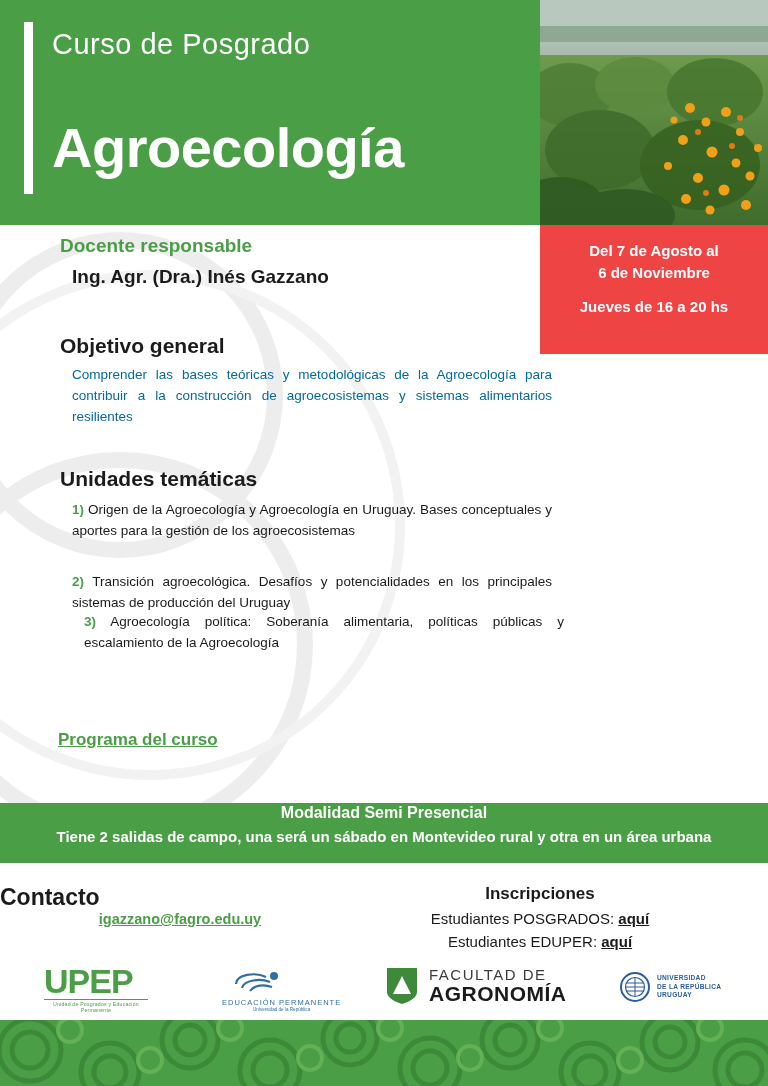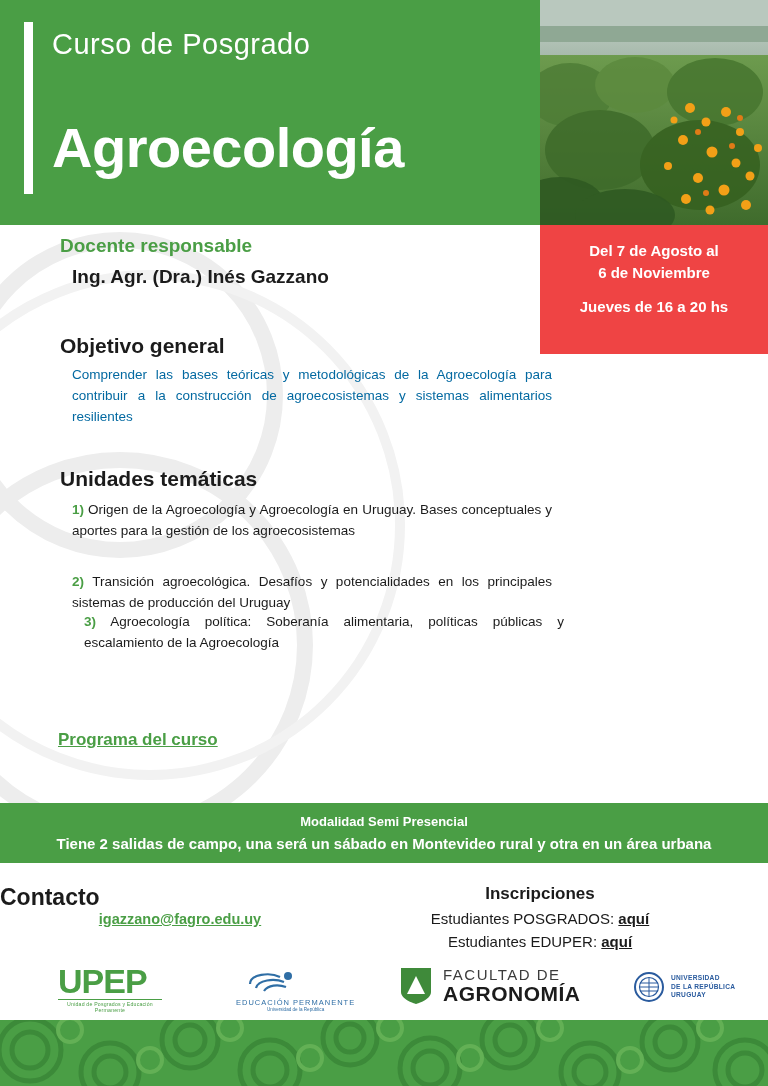--- a/index.html
+++ b/index.html
@@ -148,22 +148,22 @@
   .modalidad {
     position: absolute;
     left: 0; top: 803px;
     width: 768px; height: 60px;
     background: #4a9e45;
     color: #ffffff;
     text-align: center;
     z-index: 3;
   }
   .modalidad .m1 {
-    font-size: 13px; font-weight: bold;
-    padding-top: 11px;
+    font-size: 16px; font-weight: bold;
+    padding-top: 1px;
   }
   .modalidad .m2 {
     font-size: 15px; font-weight: bold;
     padding-top: 6px;
   }
 
   
   .contacto-title {
     position: absolute;
     left: 0; top: 884px;
@@ -194,21 +194,21 @@
     text-align: center;
     font-size: 15px; color: #1b1b1b;
   }
   .insc-row .lnk { color: #1b1b1b; text-decoration: underline; font-weight: bold; cursor: pointer; }
   .ir1 { top: 910px; }
   .ir2 { top: 933px; }
 
   
   .logos {
     position: absolute;
-    left: 14px; top: 962px;
+    left: 0; top: 962px;
     width: 744px; height: 58px;
   }
   .logo { position: absolute; }
   .logo-upep { left: 44px; top: 2px; }
   .logo-edu  { left: 222px; top: 6px; }
   .logo-fagro{ left: 385px; top: 4px; }
   .logo-udelar{ left: 620px; top: 10px; }
 
   .upep-text {
     font-family: "Liberation Sans", sans-serif;

